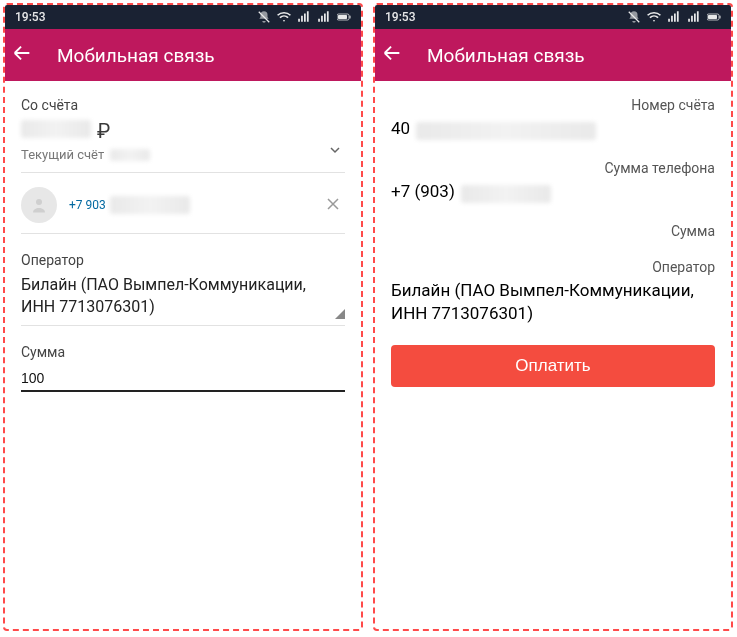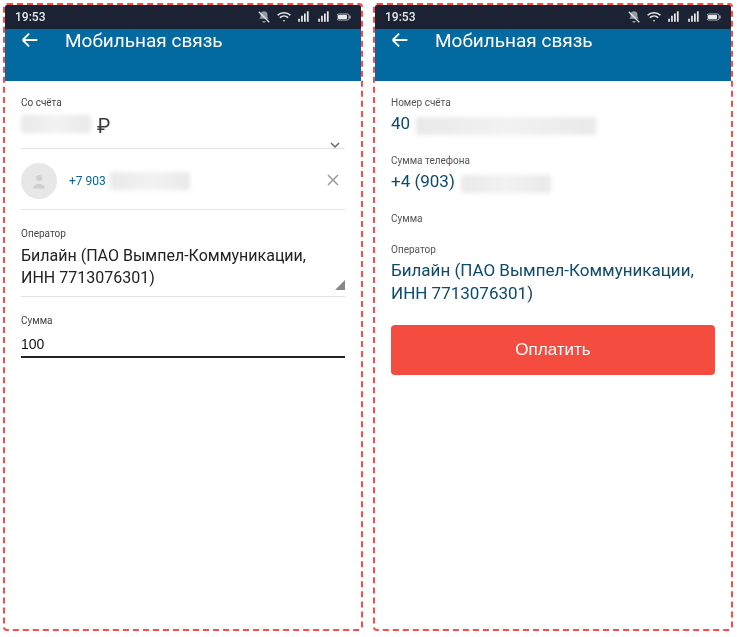--- a/index.html
+++ b/index.html
@@ -30,33 +30,33 @@
     align-items: center;
     justify-content: space-between;
     padding: 0 10px;
     font-size: 12px;
     font-weight: 500;
     gap: 32px;
   }
   .status-right { display: flex; align-items: center; gap: 6px; }
   .status-right svg, .status-right .ico { width: 14px; height: 14px; fill: #e8e9ea; }
   .nav-bar {
-    background: #0369a1;
+    background: #be185d;
     color: #fff;
     height: 52px;
     display: flex;
-    align-items: flex-start;
-    padding: 0 14px;
+    align-items: center;
+    padding: 0 6px;
     gap: 24px;
   }
   .nav-bar .back svg { width: 22px; height: 22px; stroke: #fff; }
   .nav-title { font-size: 19px; font-weight: 400; color: #fff; }
   .content { flex: 1; padding: 16px 16px 0 16px; overflow: hidden; }
 
-  .label { font-size: 10px; color: #444; margin-bottom: 6px; }
+  .label { font-size: 14px; color: #444; margin-bottom: 6px; }
 
   
   .account-block { position: relative; margin-bottom: 6px; }
   .blur-row { display: flex; align-items: baseline; gap: 6px; }
   .blurred {
     display: inline-block;
     background: linear-gradient(90deg,#e9e9e9 0%,#f2f2f2 50%,#e9e9e9 100%);
     border-radius: 3px;
     color: transparent;
     filter: blur(2px);
@@ -84,28 +84,28 @@
   }
 
   .sum-block { margin-bottom: 20px; }
   .sum-input {
     width: 100%; border: none; border-bottom: 2px solid #222;
     font-size: 14px; padding: 4px 0; outline: none; color:#111;
   }
 
   .primary-btn {
     width: 100%; background: #f44c3f; color: #fff;
-    border: none; border-radius: 4px; height: 50px;
+    border: none; border-radius: 4px; height: 42px;
     font-size: 17px; cursor: pointer;
   }
 
   
   .field { margin-bottom: 20px; }
-  .field-label { font-size: 10px; color: #555; margin-bottom: 4px; }
-  .field-value { font-size: 17px; color: #0c4a6e; display:flex; align-items:flex-end; gap:6px; line-height:1.35;}
+  .field-label { font-size: 14px; color: #555; margin-bottom: 4px; text-align: right; }
+  .field-value { font-size: 17px; color: #000000; display:flex; align-items:flex-end; gap:6px; line-height:1.35;}
   .blurred-lg { width: 180px; height: 18px; }
   .blurred-sm { width: 90px; height: 18px; }
 
 </style>
 </head>
 <body>
 
 <div class="phone">
 
   <div class="status-bar">
@@ -141,20 +141,24 @@
     <span class="nav-title">Мобильная связь</span>
   </div>
 
   <div class="content">
 
     <div class="label">Со счёта</div>
     <div class="account-block">
       <div class="blur-row">
         <span class="blurred" style="width:70px;"></span>
         <span class="ruble">₽</span>
+      </div>
+      <div class="account-sub">
+        <span>Текущий счёт</span>
+        <span class="blurred" style="width:40px;height:12px;"></span>
       </div>
       <span class="dropdown-caret">
         <svg width="12" height="12" viewBox="0 0 12 12">
             <path d="M2 4l4 4 4-4" fill="none" stroke="#666" stroke-width="1.5"></path>
           </svg>
       </span>
     </div>
     <div class="divider"></div>
 
     <div class="phone-row">
@@ -232,21 +236,21 @@
       <div class="field-label">Номер счёта</div>
       <div class="field-value">
         <span>40</span>
         <span class="blurred blurred-lg"></span>
       </div>
     </div>
 
     <div class="field">
       <div class="field-label">Сумма телефона</div>
       <div class="field-value">
-        <span>+4 (903)</span>
+        <span>+7 (903)</span>
         <span class="blurred blurred-sm"></span>
       </div>
     </div>
 
     <div class="field">
       <div class="field-label">Сумма</div>
     </div>
 
     <div class="field">
       <div class="field-label">Оператор</div>

